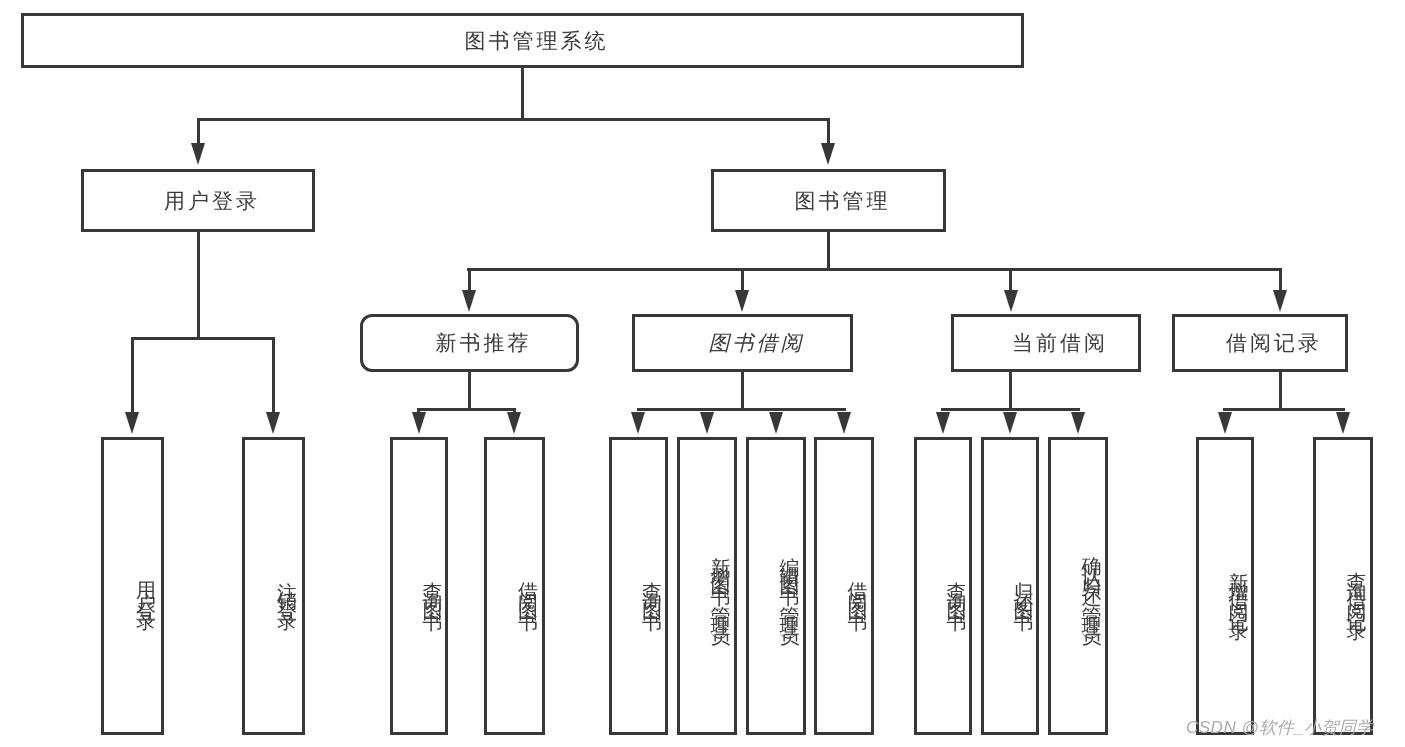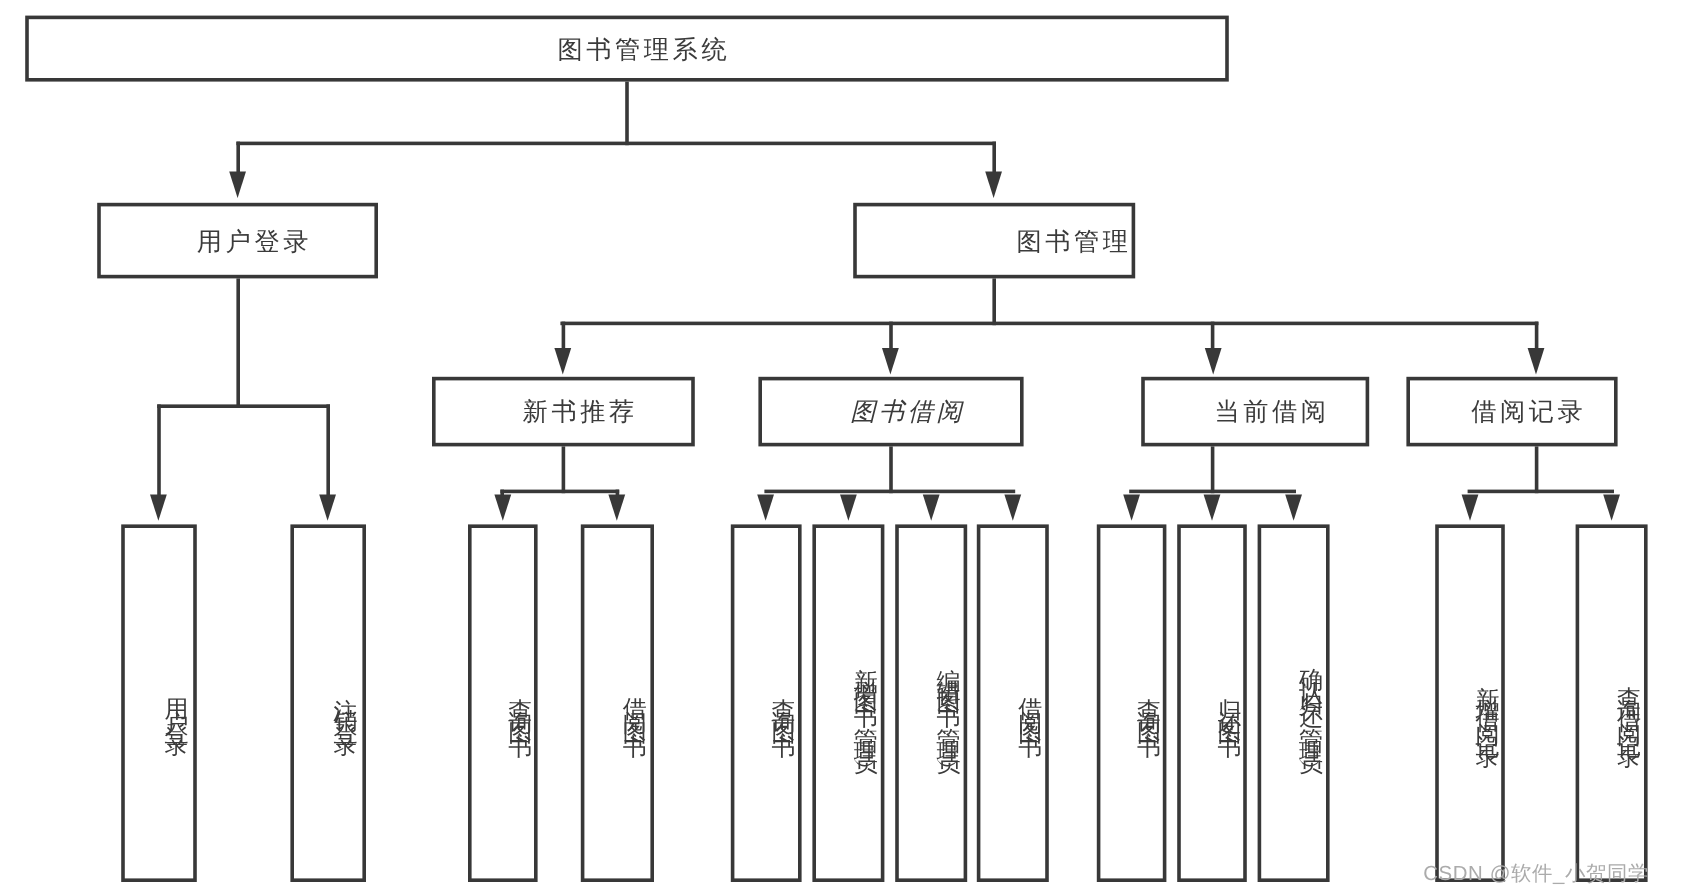--- a/index.html
+++ b/index.html
@@ -62,21 +62,21 @@
   <div class="ln" style="left:521px;top:68px;width:3px;height:53px;"></div>
   <div class="ln" style="left:197px;top:118px;width:633px;height:3px;"></div>
   <div class="ln" style="left:197px;top:118px;width:3px;height:28px;"></div>
   <div class="arr" style="left:191px;top:143px;"></div>
   <div class="ln" style="left:827px;top:118px;width:3px;height:28px;"></div>
   <div class="arr" style="left:821px;top:143px;"></div>
 
   <div class="box" style="left:81px;top:169px;width:234px;height:63px;">
     <span class="hlabel">用户登录</span>
   </div>
-  <div class="box" style="left:711px;top:169px;width:235px;height:63px;justify-content:flex-end;">
+  <div class="box" style="left:711px;top:169px;width:235px;height:63px;">
     <span class="hlabel">图书管理</span>
   </div>
 
   <div class="ln" style="left:197px;top:232px;width:3px;height:108px;"></div>
   <div class="ln" style="left:131px;top:337px;width:144px;height:3px;"></div>
   <div class="ln" style="left:131px;top:337px;width:3px;height:78px;"></div>
   <div class="arr" style="left:125px;top:412px;"></div>
   <div class="ln" style="left:272px;top:337px;width:3px;height:78px;"></div>
   <div class="arr" style="left:266px;top:412px;"></div>
 
@@ -84,21 +84,21 @@
   <div class="ln" style="left:467px;top:268px;width:815px;height:3px;"></div>
   <div class="ln" style="left:468px;top:268px;width:3px;height:25px;"></div>
   <div class="arr" style="left:462px;top:290px;"></div>
   <div class="ln" style="left:741px;top:268px;width:3px;height:25px;"></div>
   <div class="arr" style="left:735px;top:290px;"></div>
   <div class="ln" style="left:1009px;top:268px;width:3px;height:25px;"></div>
   <div class="arr" style="left:1004px;top:290px;"></div>
   <div class="ln" style="left:1279px;top:268px;width:3px;height:25px;"></div>
   <div class="arr" style="left:1273px;top:290px;"></div>
 
-  <div class="box" style="left:360px;top:314px;width:219px;height:58px;">
+  <div class="box" style="left:360px;top:314px;width:219px;height:58px;border-radius:12px;">
     <span class="hlabel">新书推荐</span>
   </div>
   <div class="box" style="left:632px;top:314px;width:221px;height:58px;font-style:italic;">
     <span class="hlabel">图书借阅</span>
   </div>
   <div class="box" style="left:951px;top:314px;width:190px;height:58px;">
     <span class="hlabel">当前借阅</span>
   </div>
   <div class="box" style="left:1172px;top:314px;width:176px;height:58px;">
     <span class="hlabel">借阅记录</span>
@@ -166,15 +166,15 @@
     <span class="vlabel">确认归还（管理员）</span>
   </div>
 
   <div class="box vbox" style="left:1196px;top:437px;width:58px;height:298px;">
     <span class="vlabel">新增借阅记录</span>
   </div>
   <div class="box vbox" style="left:1313px;top:437px;width:60px;height:298px;">
     <span class="vlabel">查询借阅记录</span>
   </div>
 
-  <div class="watermark" style="left:1186px;top:716px;">CSDN @软件_小贺同学</div>
+  <div class="watermark" style="left:1186px;top:716px;font-style:italic;">CSDN @软件_小贺同学</div>
 
 </div>
 
 </body></html>

